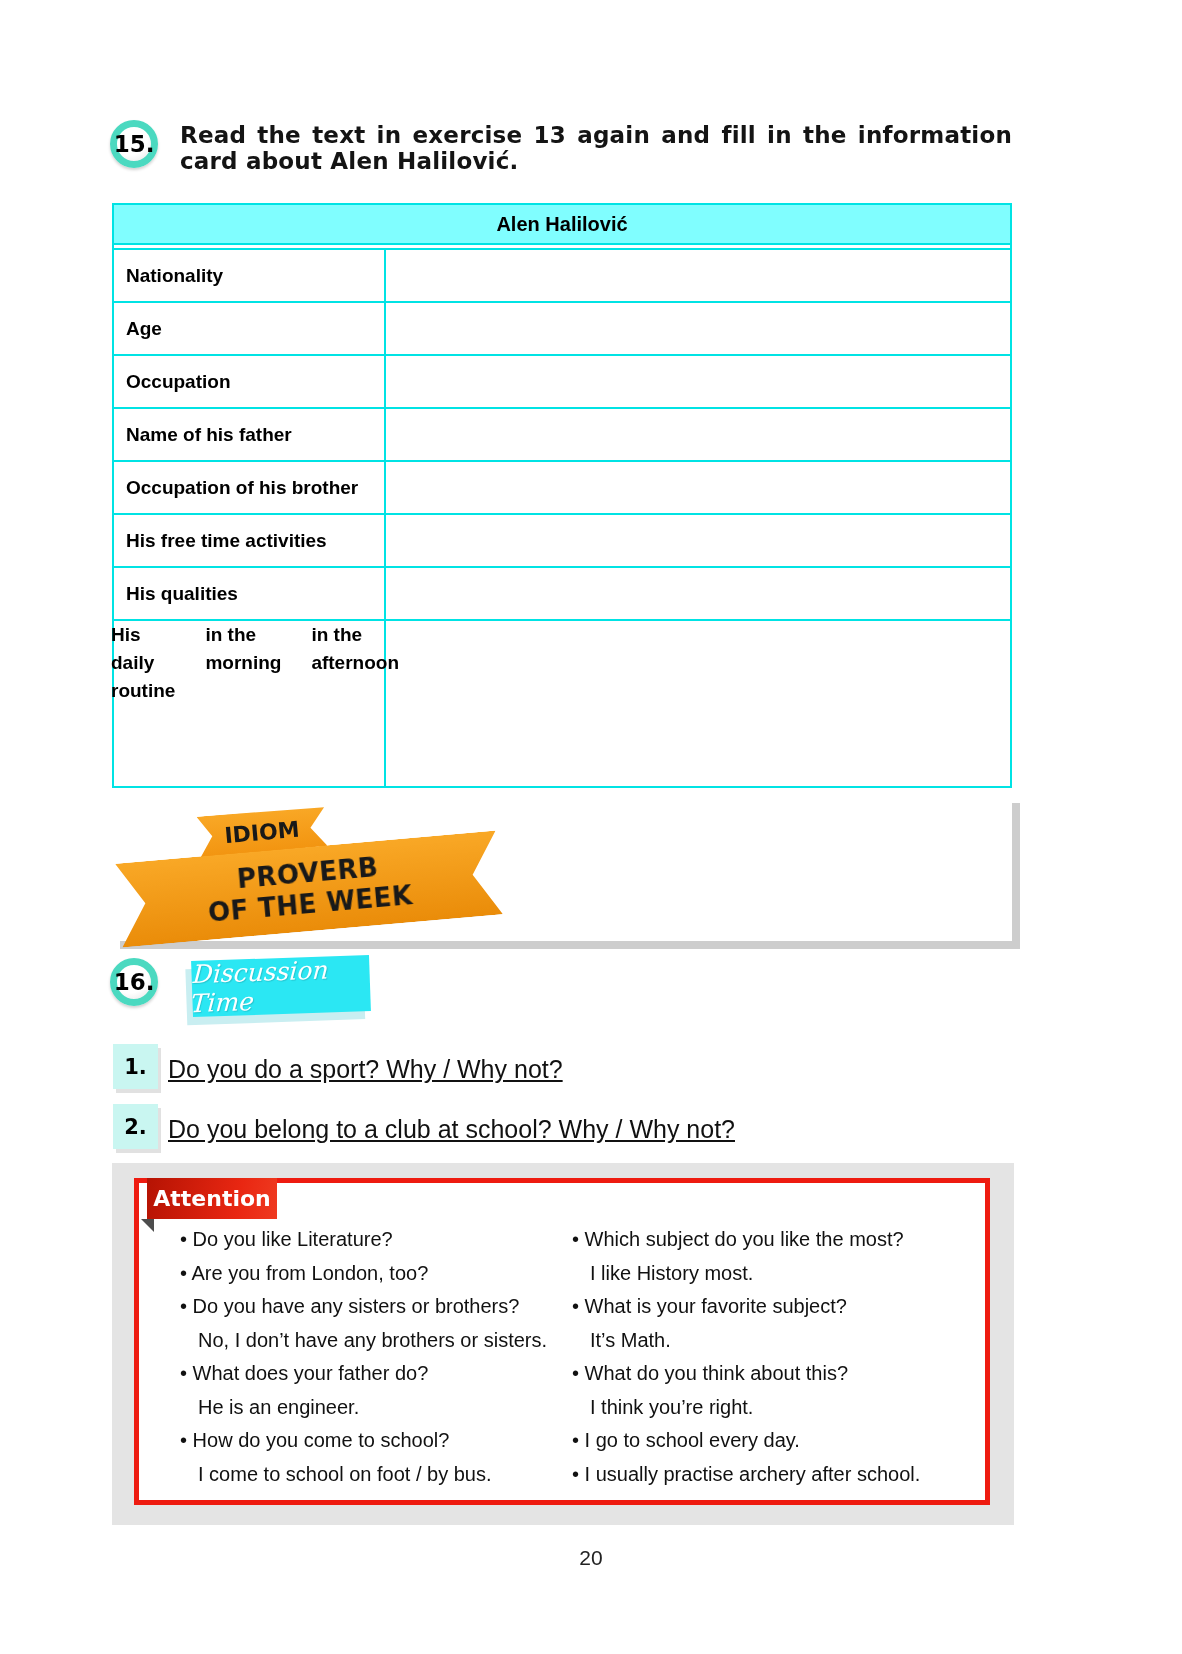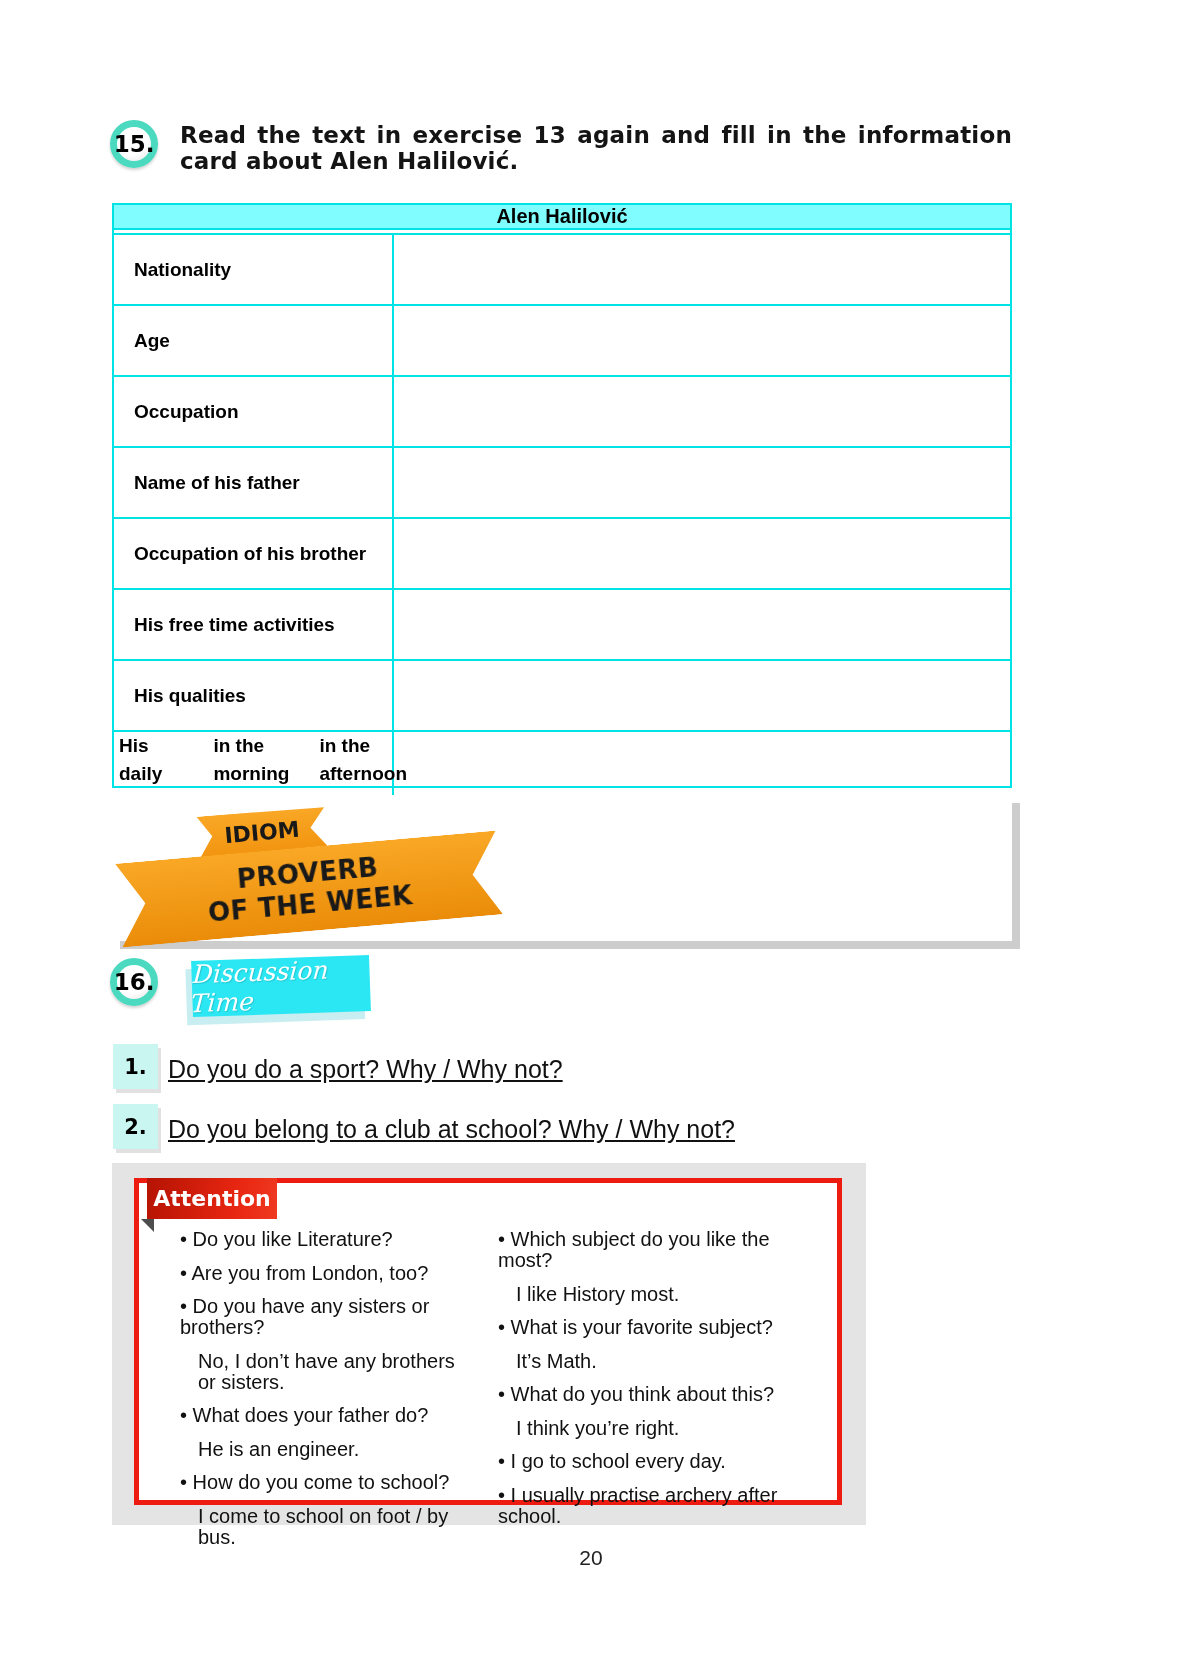--- a/index.html
+++ b/index.html
@@ -30,21 +30,21 @@
   #info-table {
     position:absolute; left:112px; top:203px; width:900px; height:585px;
     border:2px solid #00e3e4; background:#fff; display:flex; flex-direction:column;
   }
   .tbl-header {
     height:40px; background:#80feff; border-bottom:2px solid #00e3e4;
     display:flex; align-items:center; justify-content:center;
     font-weight:bold; font-size:20px; color:#000;
   }
   .tbl-body { flex:1; display:flex; flex-direction:column; border-top:2px solid #00e3e4; margin-top:3px; }
-  .tbl-row { display:flex; height:71px; border-bottom:2px solid #00e3e4;padding-left:8px; }
+  .tbl-row { display:flex; height:53px; border-bottom:2px solid #00e3e4; }
   .tbl-row:last-child { border-bottom:none; flex:1; }
   .tbl-label {
     width:272px; border-right:2px solid #00e3e4; display:flex; align-items:center;
     padding-left:12px; font-weight:bold; font-size:19px; color:#000;
   }
   .tbl-label.multiline { flex-direction:row; align-items:flex-start; justify-content:center; line-height:28px; }
   .tbl-label.multiline .sub { padding-left:30px; }
   .tbl-value { flex:1; }
 
   
@@ -95,21 +95,21 @@
     font-family:"DejaVu Sans", sans-serif; font-weight:bold; font-size:21px; color:#000;
   }
   #q1-square { top:1044px; }
   #q2-square { top:1104px; }
   .q-text { position:absolute; left:168px; font-size:25px; color:#111;text-decoration:underline; }
   #q1-text { top:1055px; }
   #q2-text { top:1115px; }
 
   
   #attention-panel {
-    position:absolute; left:112px; top:1163px; width:754px; height:362px;
+    position:absolute; left:112px; top:1163px; width:902px; height:362px;
     background:#e4e4e4;
   }
   #attention-box {
     position:absolute; left:22px; top:15px; right:24px; bottom:20px;
     background:#fff; border:5px solid #ee1b10;
   }
   #attention-tab {
     position:absolute; left:8px; top:-5px; width:130px; height:41px;
     background:linear-gradient(100deg, #b51303 0%, #e92712 70%, #ef3a20 100%);
     color:#fff; font-weight:bold; font-size:22px;

